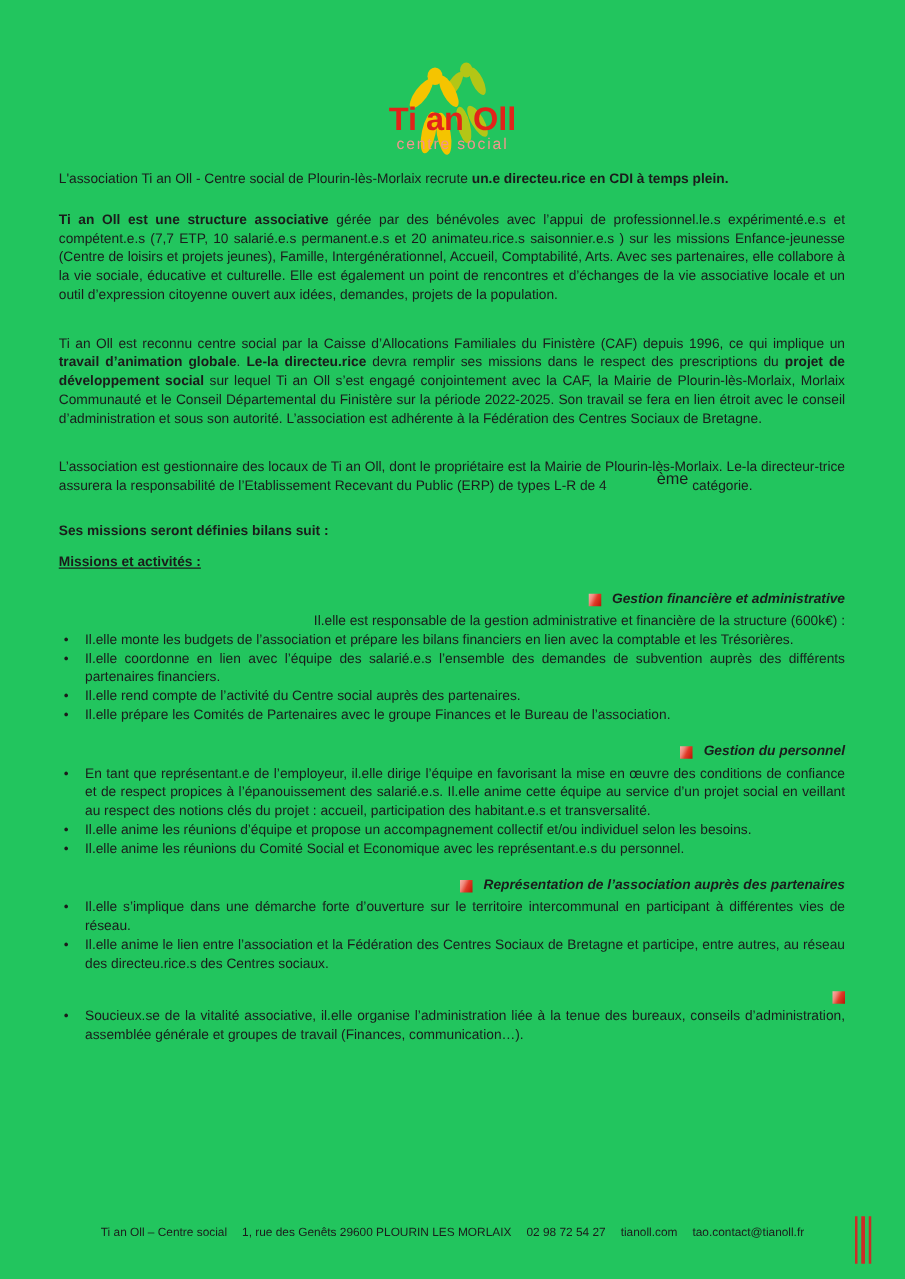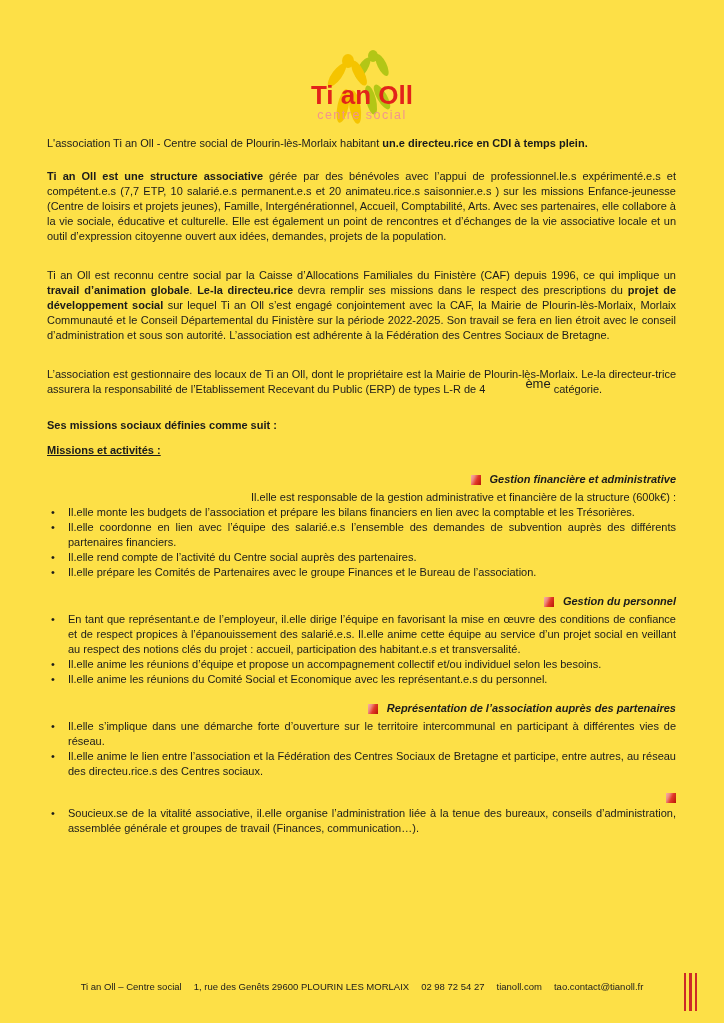--- a/index.html
+++ b/index.html
@@ -2,21 +2,21 @@
 <html lang="fr"><head>
 <meta charset="utf-8">
 <style>
   * { box-sizing: border-box; }
   html, body { margin: 0; padding: 0; background: #ffffff; }
   .page {
     position: relative;
     width: 724px;
     height: 1023px;
     margin: 0 auto;
-    background: #fde047;
+    background: #22c55e;
     font-family: "Liberation Sans", sans-serif;
     font-size: 11px;
     line-height: 15px;
     color: #1b1b1b;
     overflow: hidden;
   }
   .content { padding: 0 48px 0 47px; }
 
   
   .logo { width: 150px; margin: 48px auto 0; }
@@ -120,29 +120,29 @@
         <ellipse cx="68" cy="59" rx="5.5" ry="17" transform="rotate(-10 68 59)"></ellipse>
         <ellipse cx="61" cy="13" rx="6" ry="7"></ellipse>
       </g>
       <text x="75" y="56" text-anchor="middle" font-family="Liberation Sans, sans-serif" font-size="26" font-weight="bold" fill="#e2231a">Ti an Oll</text>
       <text x="75" y="71" text-anchor="middle" font-family="Liberation Sans, sans-serif" font-size="12.5" fill="#f2958d" letter-spacing="1.5">centre social</text>
     </svg>
   </div>
 
   <div class="content">
 
-    <p class="p1"><span>L'association Ti an Oll - Centre social de Plourin-lès-Morlaix habitant </span><b>un.e directeu.rice en CDI à temps plein.</b></p>
+    <p class="p1"><span>L'association Ti an Oll - Centre social de Plourin-lès-Morlaix recrute </span><b>un.e directeu.rice en CDI à temps plein.</b></p>
 
     <p class="p2"><b>Ti an Oll est une structure associative</b><span> gérée par des bénévoles avec l’appui de professionnel.le.s expérimenté.e.s et compétent.e.s (7,7 ETP, 10 salarié.e.s permanent.e.s et 20 animateu.rice.s saisonnier.e.s ) sur les missions Enfance-jeunesse (Centre de loisirs et projets jeunes), Famille, Intergénérationnel, Accueil, Comptabilité, Arts. Avec ses partenaires, elle collabore à la vie sociale, éducative et culturelle. Elle est également un point de rencontres et d’échanges de la vie associative locale et un outil d’expression citoyenne ouvert aux idées, demandes, projets de la population.</span></p>
 
     <p class="p3"><span>Ti an Oll est reconnu centre social par la Caisse d’Allocations Familiales du Finistère (CAF) depuis 1996, ce qui implique un </span><b>travail d’animation globale</b><span>. </span><b>Le-la directeu.rice</b><span> devra remplir ses missions dans le respect des prescriptions du </span><b>projet de développement social</b><span> sur lequel Ti an Oll s’est engagé conjointement avec la CAF, la Mairie de Plourin-lès-Morlaix, Morlaix Communauté et le Conseil Départemental du Finistère sur la période 2022-2025. Son travail se fera en lien étroit avec le conseil d’administration et sous son autorité. L’association est adhérente à la Fédération des Centres Sociaux de Bretagne.</span></p>
 
     <p class="p4"><span>L’association est gestionnaire des locaux de Ti an Oll, dont le propriétaire est la Mairie de Plourin-lès-Morlaix. Le-la directeur-trice assurera la responsabilité de l’Etablissement Recevant du Public (ERP) de types L-R de 4</span><sup>ème</sup><span> catégorie.</span></p>
 
-    <p class="missions-intro">Ses missions sociaux définies comme suit :</p>
+    <p class="missions-intro">Ses missions seront définies bilans suit :</p>
 
     <p class="missions-heading"><span>Missions et activités :</span></p>
 
     <div class="sec-head">
       <span class="sq"></span>
       <h3>Gestion financière et administrative</h3>
     </div>
     <p class="sec-intro">Il.elle est responsable de la gestion administrative et financière de la structure (600k€) :</p>
     <ul class="bullets">
       <li>Il.elle monte les budgets de l’association et prépare les bilans financiers en lien avec la comptable et les Trésorières.</li>

